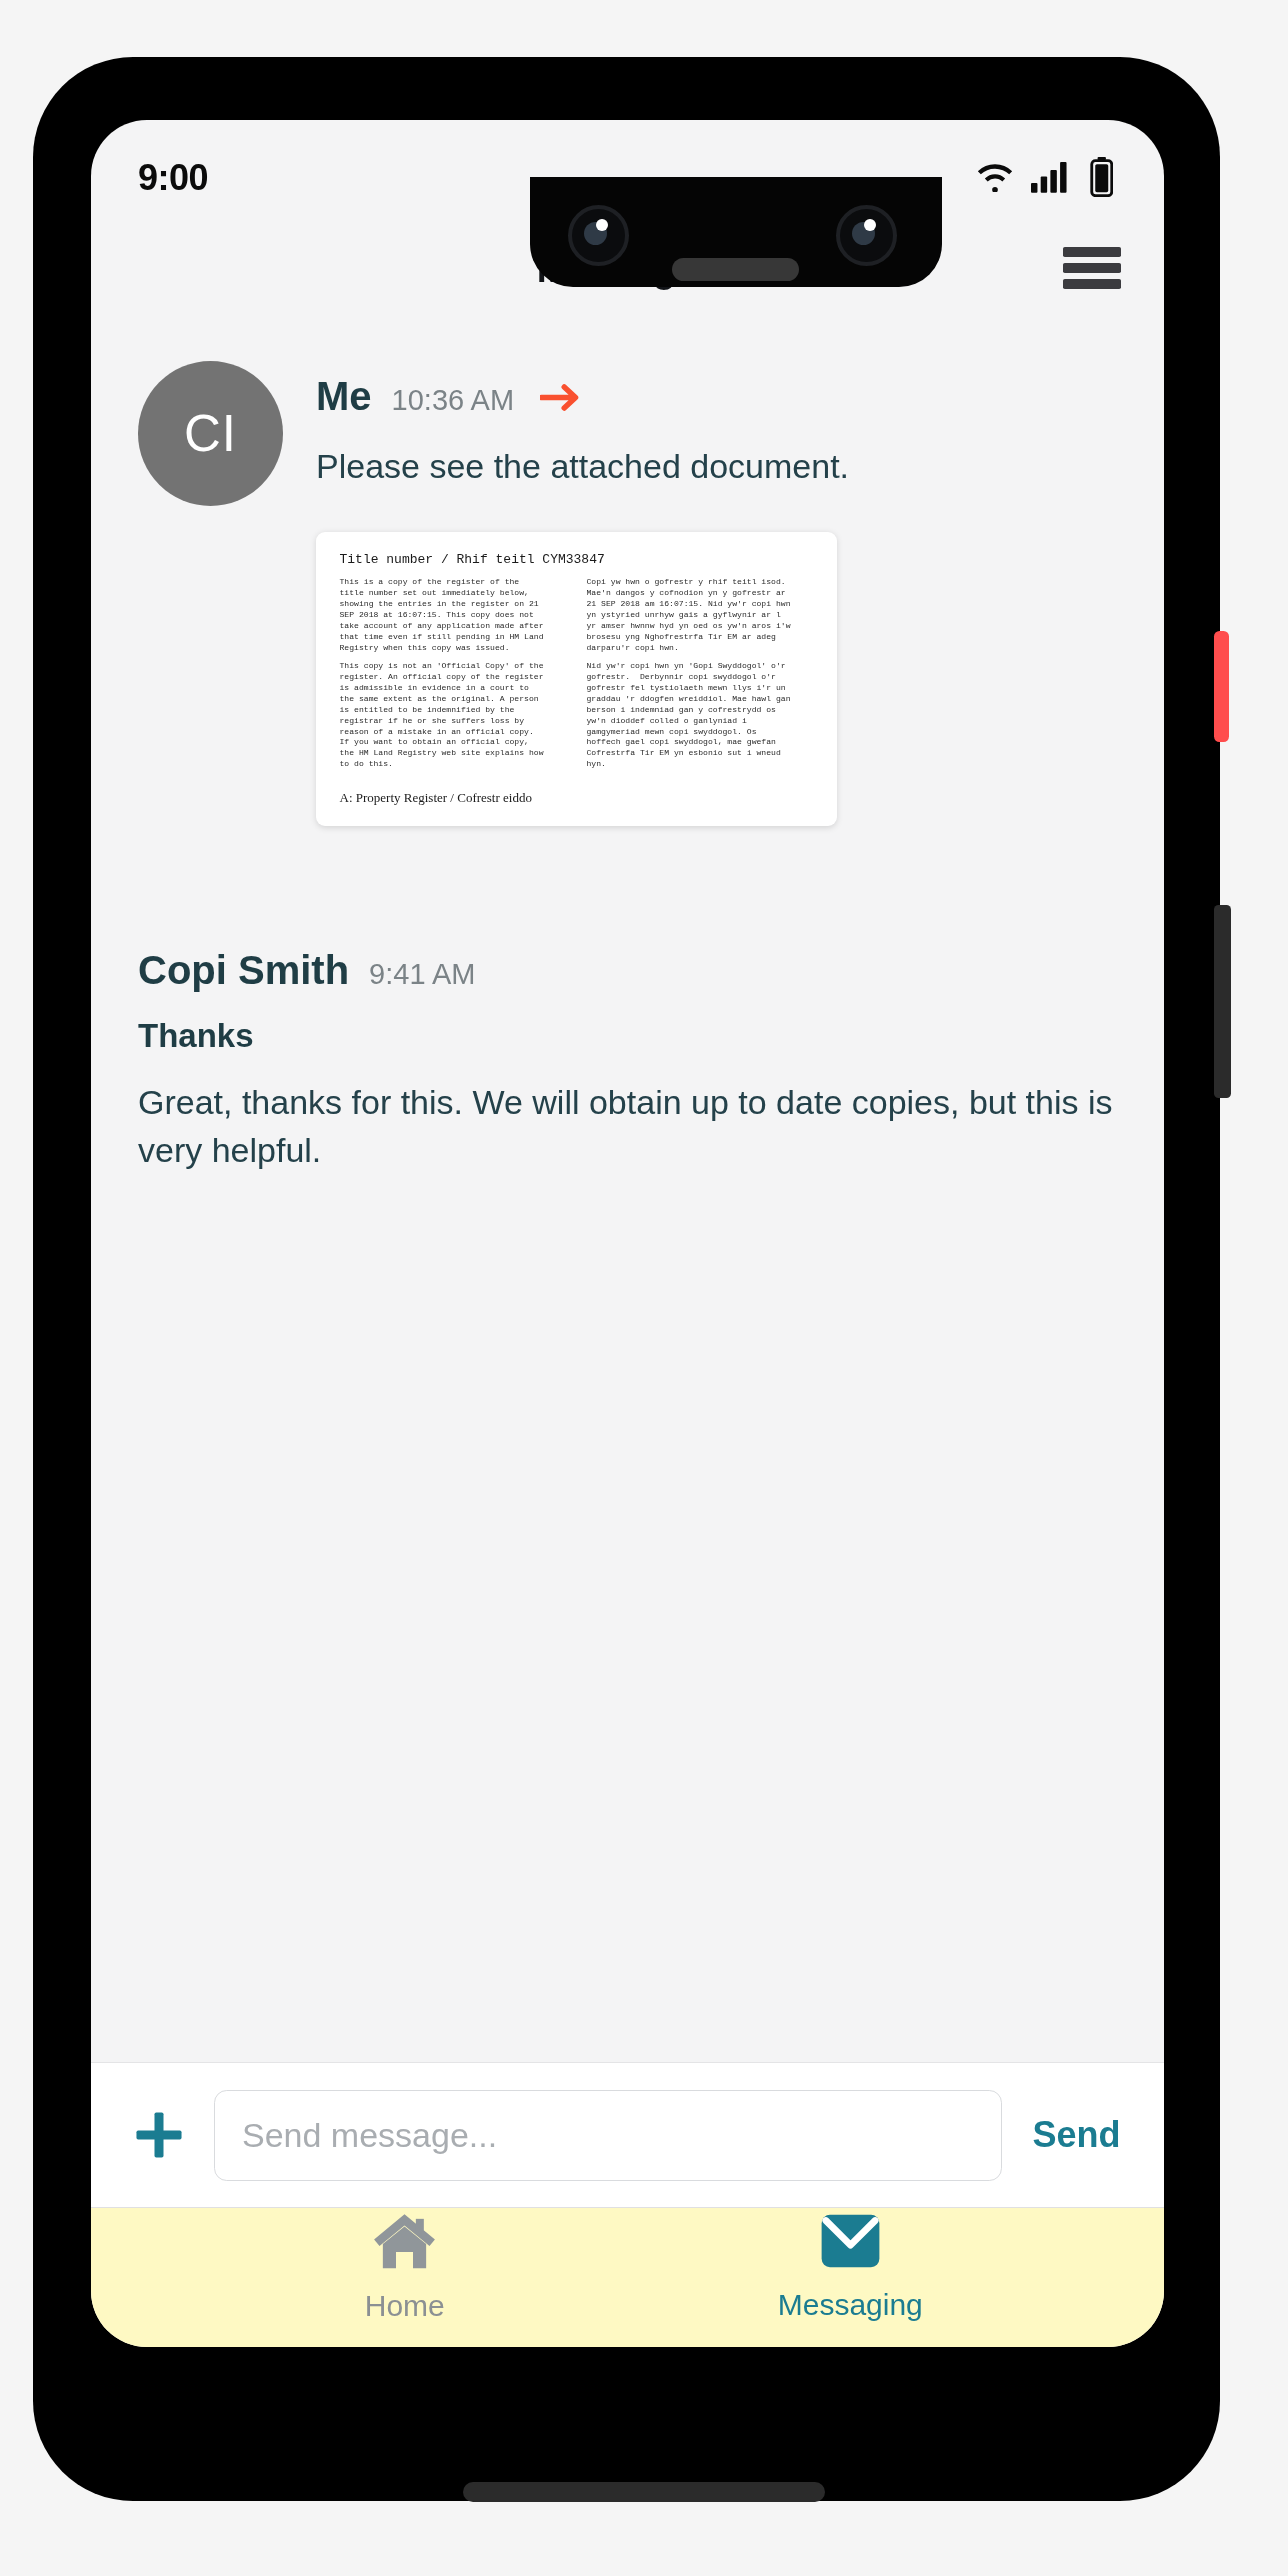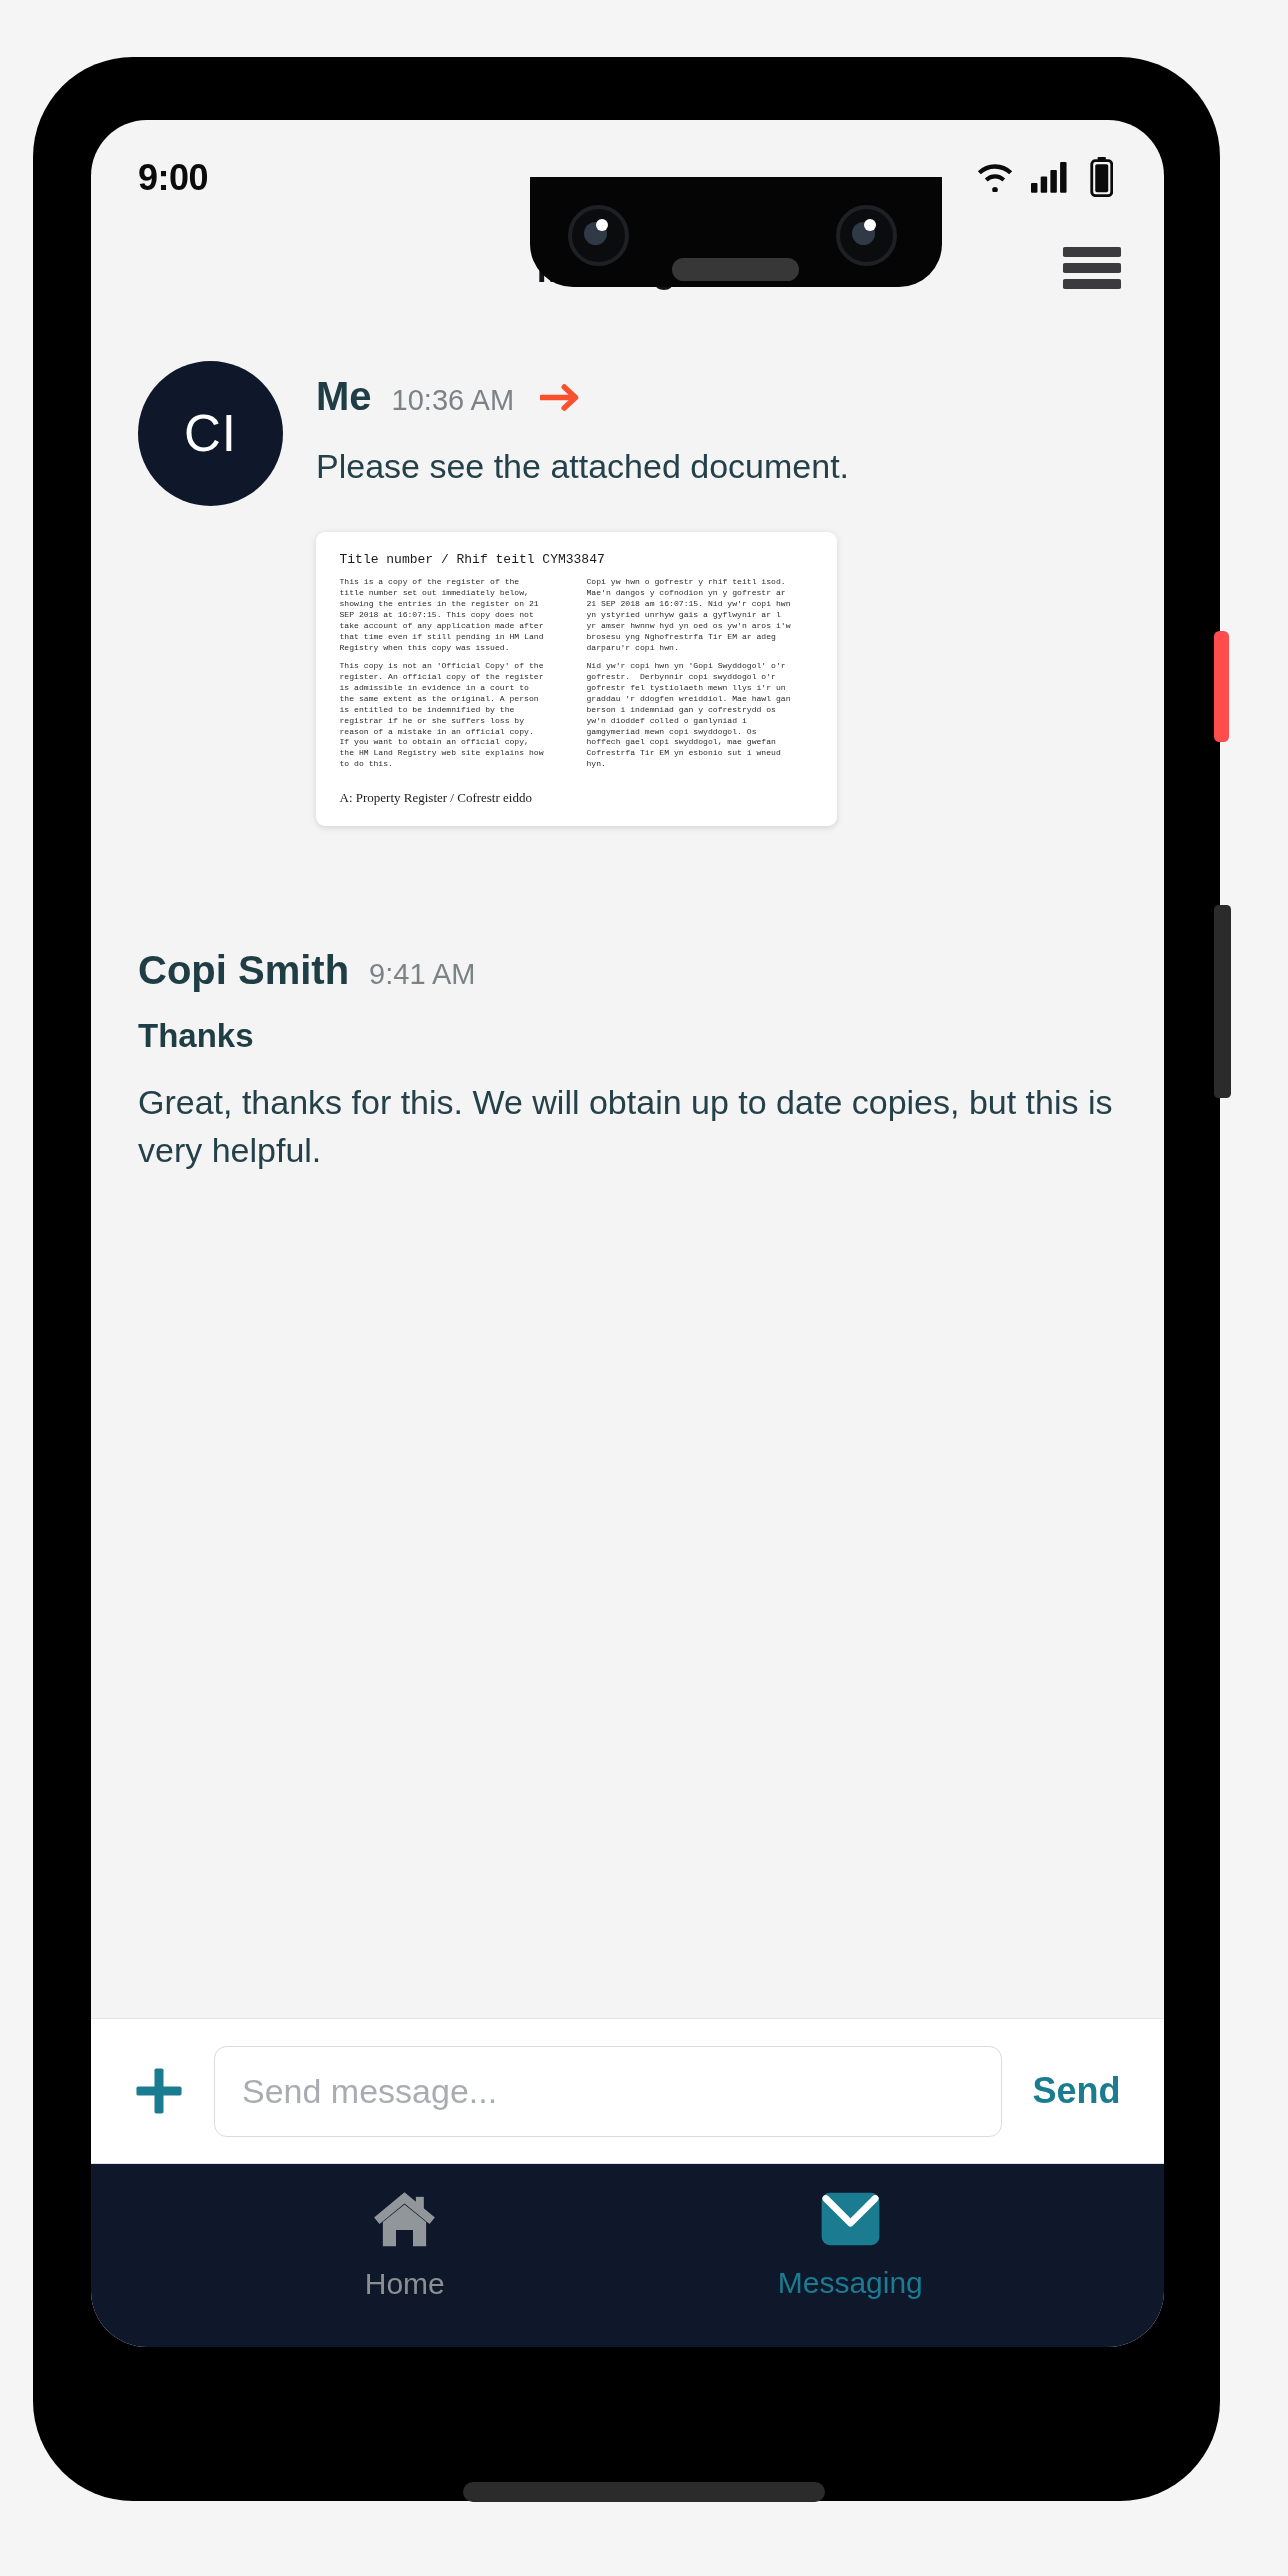--- a/index.html
+++ b/index.html
@@ -330,22 +330,22 @@
     font-size: 36px;
     font-weight: bold;
     color: #1b7c91;
     cursor: pointer;
     padding: 0 3.6px;
   }
 
   
   #bottom-nav {
     flex: 0 0 auto;
-    height: 184px;
-    background: #0f172a;
+    height: 140px;
+    background: #fef9c3;
     border-top: 0.9px solid #e0e0e2;
     display: flex;
     align-items: center;
     padding: 0 91px 22px 91px;
     box-sizing: border-box;
   }
   .nav-item {
     flex: 1 1 0;
     display: flex;
     flex-direction: column;
@@ -426,21 +426,21 @@
     <div id="menu-button">
       <span></span>
         <span></span>
         <span></span>
     </div>
   </div>
 
   <div id="message-thread">
 
     <div class="message">
-      <div class="avatar" style="background:#0f172a;">
+      <div class="avatar" style="background:#737373;">
         <span>CI</span>
       </div>
       <div class="msg-body">
         <div class="msg-head">
           <span class="msg-sender">Me</span>
           <span class="msg-time">10:36 AM</span>
           <span class="sent-arrow">
             <svg width="42" height="31" viewBox="0 0 26 19">
               <path d="M1 9.5h19M15 3l7 6.5-7 6.5" stroke="#f9502f" stroke-width="3.4" fill="none" stroke-linecap="round" stroke-linejoin="round"></path>
             </svg>

